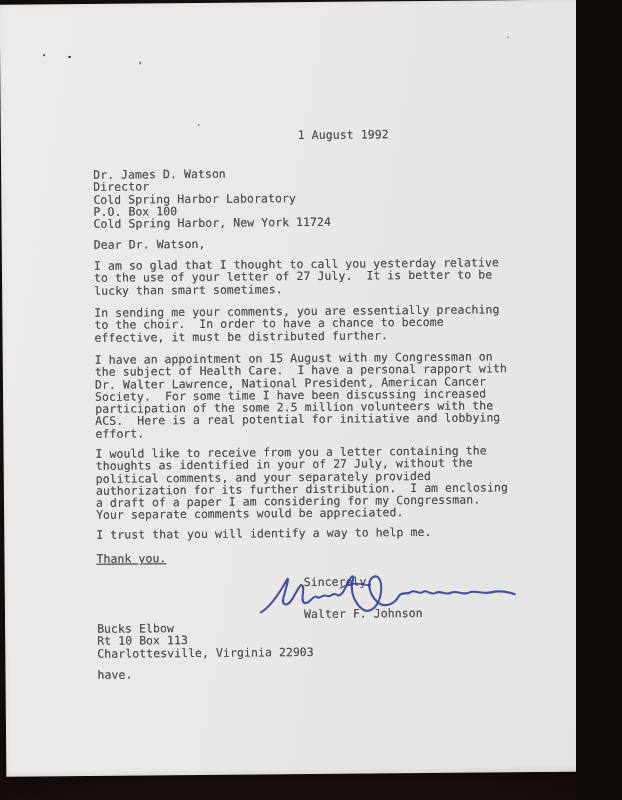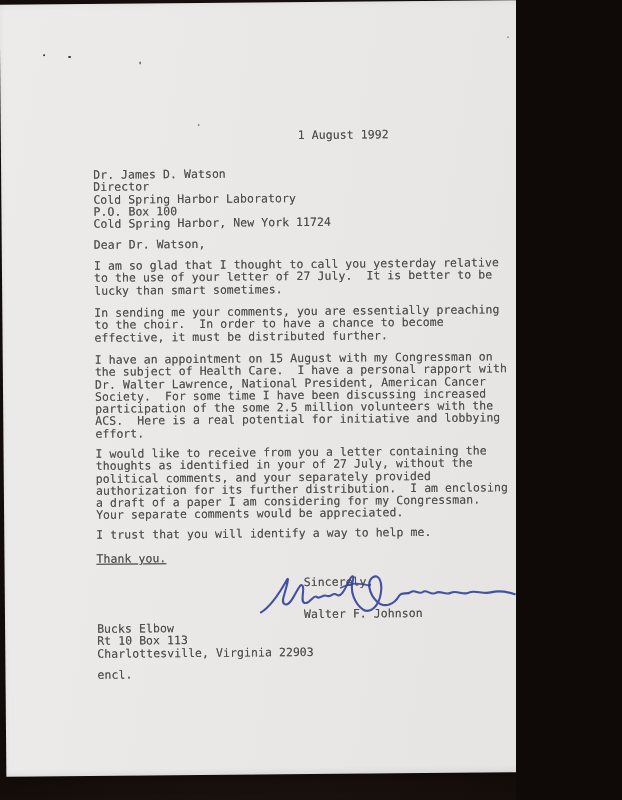--- a/index.html
+++ b/index.html
@@ -1,18 +1,18 @@
 <!DOCTYPE html>
 <html><head>
 <meta charset="utf-8">
 <style>
   html,body{margin:0;padding:0;background:#0f0a08;}
   #stage{
     position:relative;
-    width:516px;height:800px;
+    width:576px;height:800px;
     overflow:hidden;
     background:radial-gradient(ellipse at 50% 42%, #241a15 0%, #1c1310 55%, #140d0a 100%);
     font-family:"DejaVu Sans Mono","Liberation Mono",monospace;
   }
   #paper{
     position:absolute;
     left:3px;top:2px;
     width:605px;height:772px;
     background:linear-gradient(100deg,#ecebe9 0%,#e9e8e6 45%,#e4e3e1 100%);
     transform:rotate(-0.5deg);
@@ -112,17 +112,17 @@
                C242,20 252,22 258,24" fill="none" stroke="#32409a" stroke-width="2.1" stroke-linecap="round" opacity="0.9"></path>
       <path d="M84,16 C96,10 104,12 112,14" fill="none" stroke="#32409a" stroke-width="1.8" stroke-linecap="round" opacity="0.85"></path>
     </svg>
 
     <div class="txt" style="left:299px;top:606px;">Walter F. Johnson</div>
 
     <div class="txt" style="left:92px;top:619px;">Bucks Elbow
 Rt 10 Box 113
 Charlottesville, Virginia 22903</div>
 
-    <div class="txt" style="left:92px;top:665px;">encl.</div>
+    <div class="txt" style="left:92px;top:665px;">have.</div>
 
     <div id="edge-tab"></div>
   </div>
 </div>
 
 </body></html>

